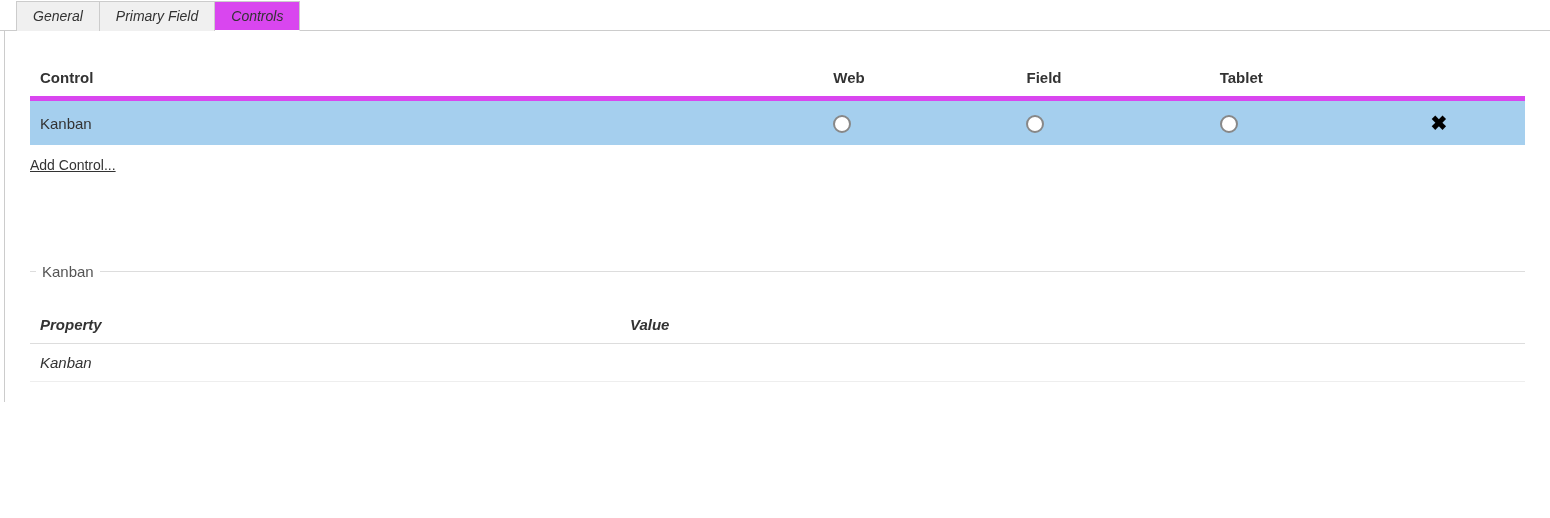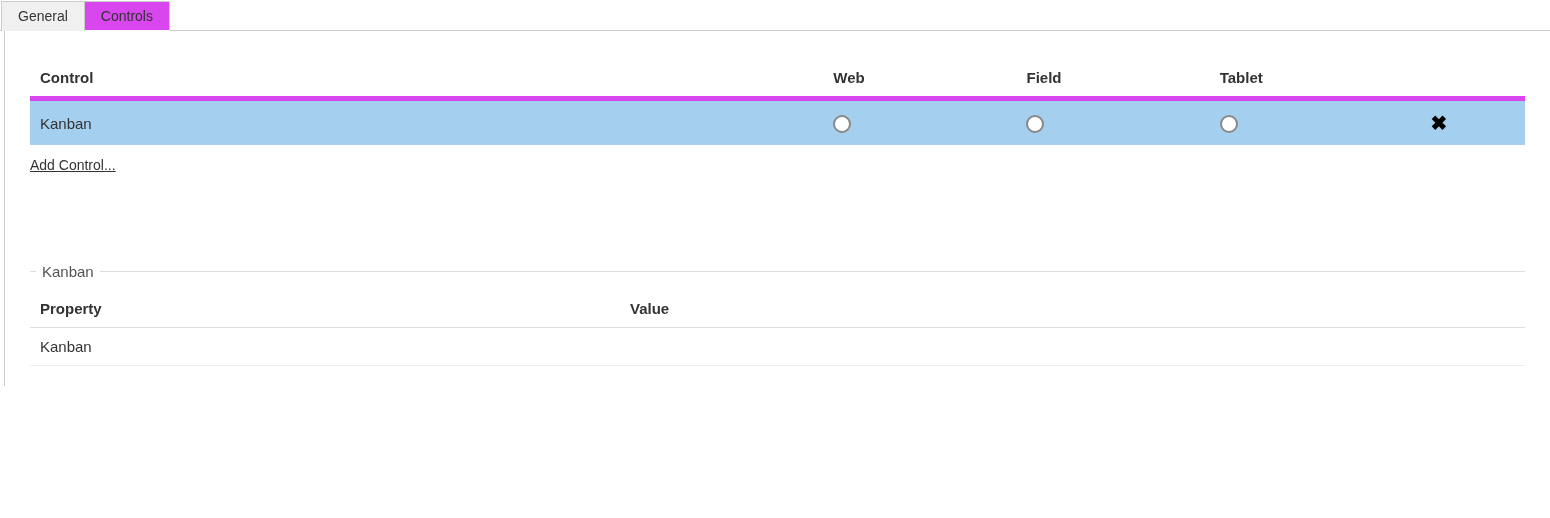--- a/index.html
+++ b/index.html
@@ -10,21 +10,22 @@
     body {
       font-family: "Segoe UI", Tahoma, Geneva, Verdana, sans-serif;
       font-size: 14px;
       color: #333;
       background: #fff;
       width: 1550px;
     }
     .tabs {
       display: flex;
       border-bottom: 1px solid #ccc;
-      padding-left: 1px;
+      padding-left: 16px;
+      font-style: italic;
     }
     .tab {
       padding: 6px 16px;
       background: #f0f0f0;
       border: 1px solid #ccc;
       border-bottom: none;
       margin-right: 0px;
       cursor: pointer;
       color: #333;
       position: relative;
@@ -135,21 +136,22 @@
     }
     legend {
       padding: 0 6px 0 6px;
       color: #555;
       font-size: 15px;
       margin-left: 6px;
     }
     .props-table {
       width: 100%;
       border-collapse: collapse;
-      margin-top: 12px;
+      margin-top: 28px;
+      font-style: italic;
     }
     .props-table th {
       text-align: left;
       font-weight: 600;
       padding: 8px 10px 10px 10px;
       border-bottom: 1px solid #ddd;
       font-size: 15px;
     }
     .props-table th.col-prop {
       width: 590px;
@@ -158,20 +160,21 @@
       padding: 10px 10px;
       border-bottom: 1px solid #eee;
       font-size: 15px;
     }
   </style>
 </head>
 <body>
 
 <div class="tabs">
   <div class="tab">General</div>
+  <div class="tab">Primary Field</div>
   <div class="tab active">Controls</div>
 </div>
 
 <div class="content">
 
   <table class="controls-table">
     <thead>
       <tr>
         <th class="col-control">Control</th>
         <th class="col-platform">Web</th>

